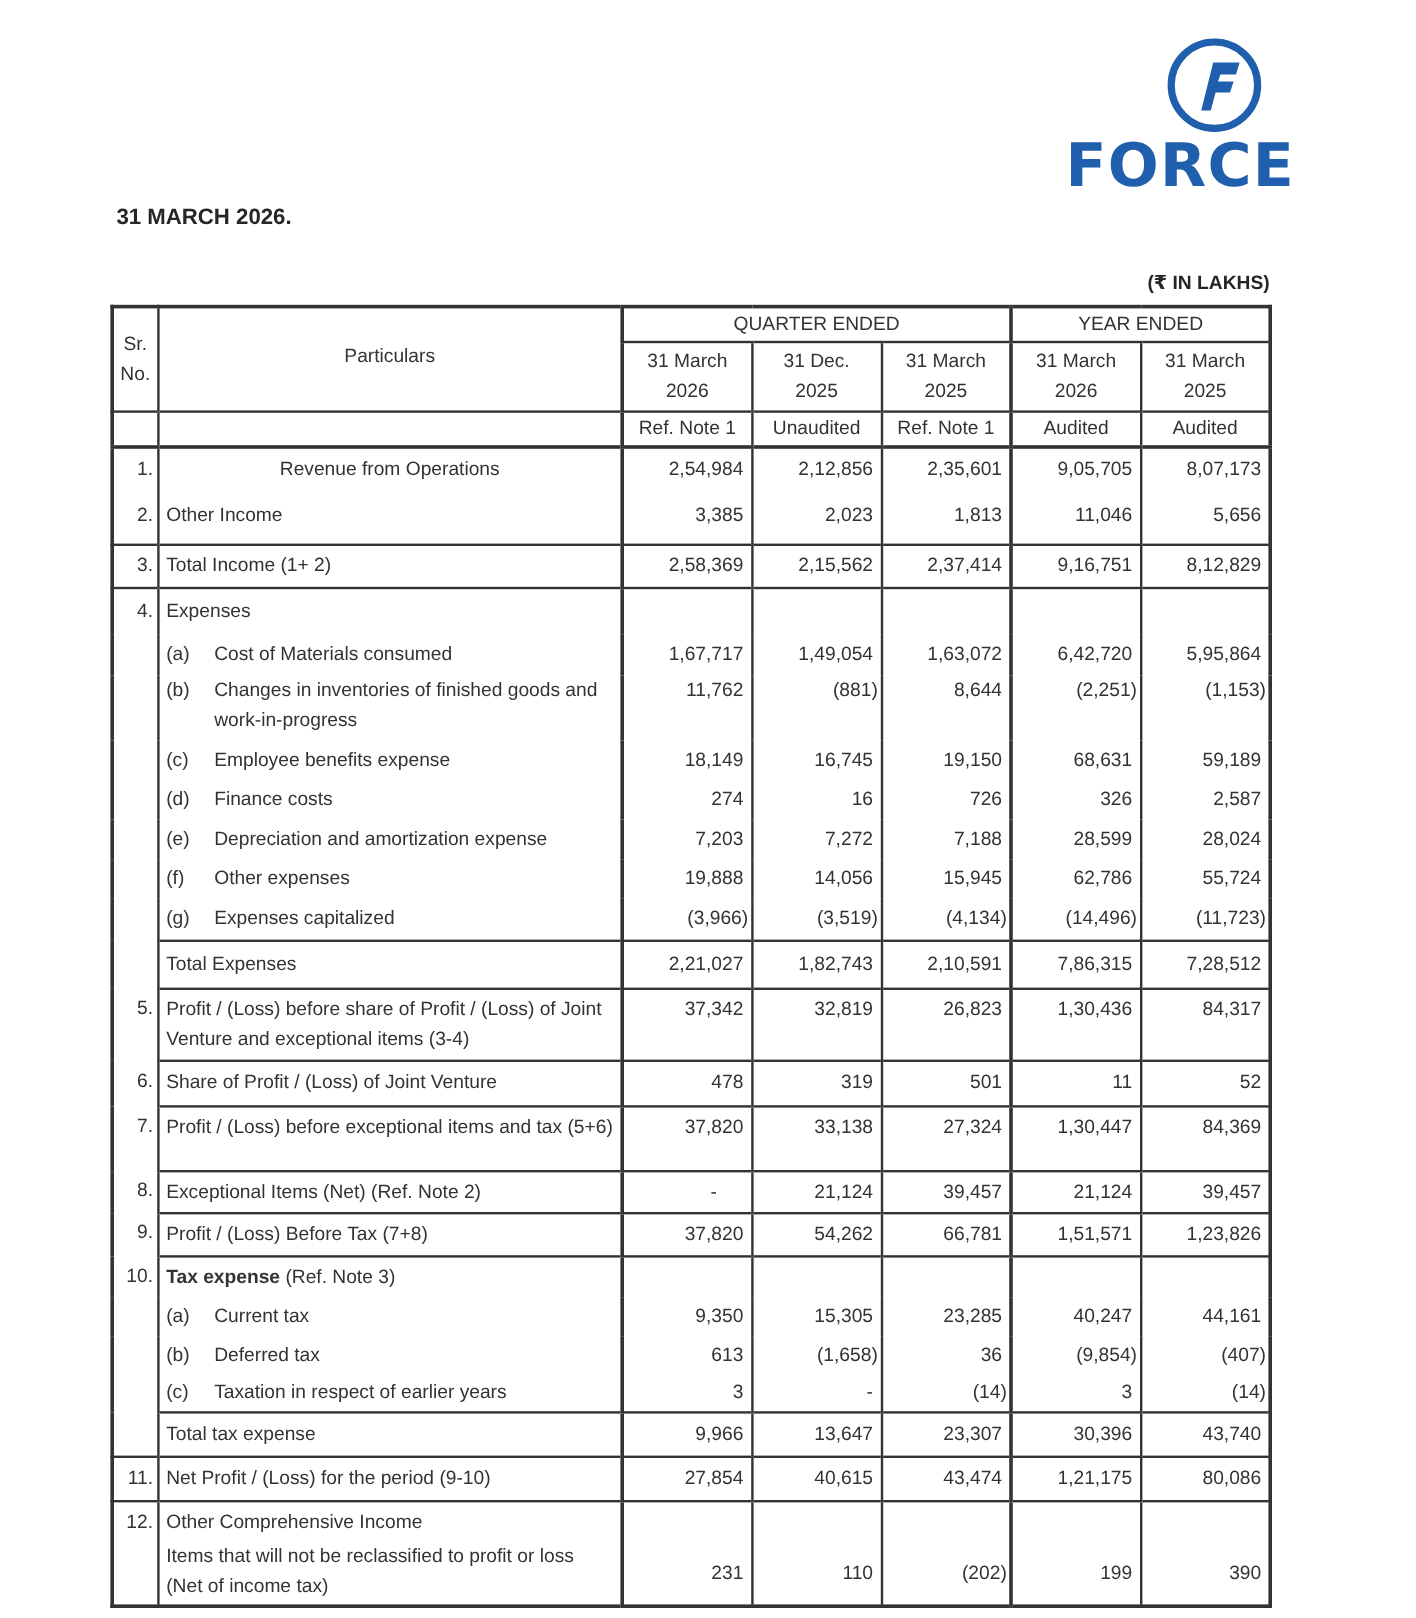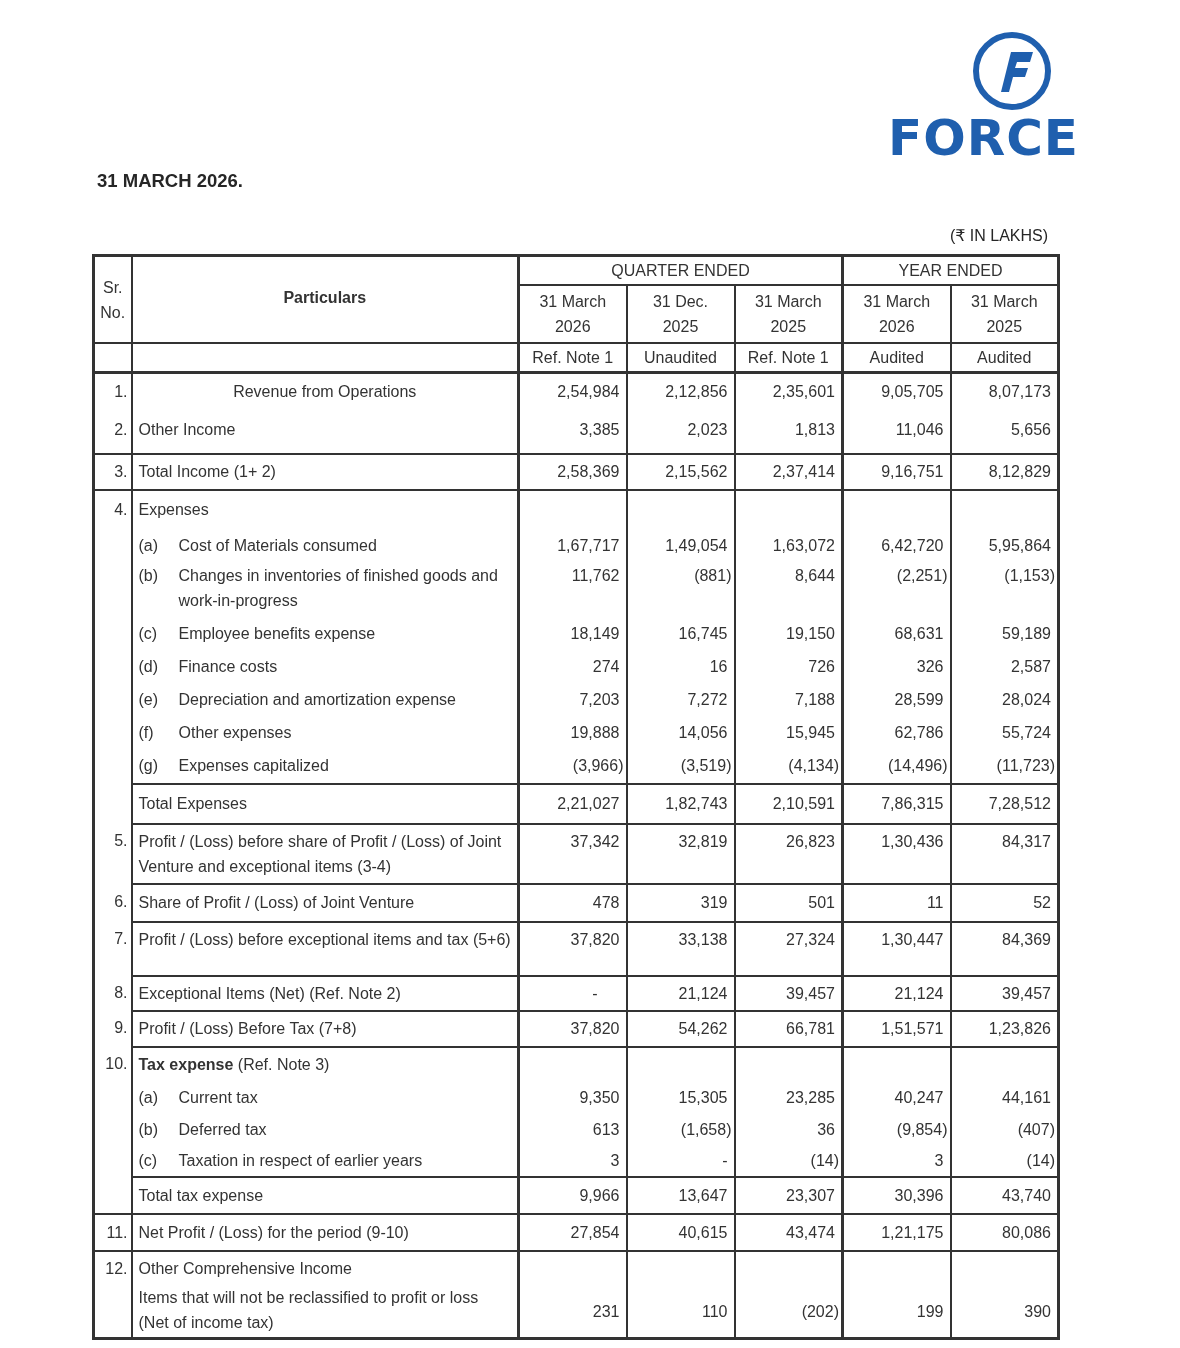--- a/index.html
+++ b/index.html
@@ -12,22 +12,22 @@
   .logo-word {
     position: absolute; left: 0; top: 80px; width: 245px; text-align: left;
     font-family: "DejaVu Sans", sans-serif; font-weight: bold; font-size: 50px;
     color: #1f5fae; letter-spacing: 1px; line-height: 56px;
   }
   .title {
     position: absolute; left: 97px; top: 166px; width: 960px;
     font-weight: bold; font-size: 18.5px; line-height: 29px; color: #262626;
   }
   .units {
-    position: absolute; left: 940px; top: 226px; width: 118px; text-align: center;
-    font-weight: normal; font-size: 16px; color: #262626;
+    position: absolute; left: 940px; top: 226px; width: 118px; text-align: right;
+    font-weight: bold; font-size: 16px; color: #262626;
   }
   table.fin {
     position: absolute; left: 92px; top: 254px; width: 968px;
     border-collapse: collapse; font-size: 16px; color: #333;
     border: 3px solid #333;
   }
   table.fin td, table.fin th {
     padding: 0 6px; font-weight: normal; vertical-align: top;
   }
   col.c-sr { width: 38px; }
@@ -74,21 +74,21 @@
       <col class="c-num">
       <col class="c-num">
   </colgroup>
 
   <tbody>
       <tr class="hdr">
     <th rowspan="2" class="center" style="vertical-align:middle;line-height:25px;padding:0 2px;">
       <div>Sr.</div>
       <div>No.</div>
     </th>
-    <th rowspan="2" class="center vb" style="vertical-align:top;padding-top:28px;font-weight:bold;">Particulars</th>
+    <th rowspan="2" class="center vb" style="vertical-align:top;padding-top:28px;">Particulars</th>
     <th colspan="3" class="center vb-thick" style="line-height:27px;">QUARTER ENDED</th>
     <th colspan="2" class="center vb-thick" style="line-height:27px;">YEAR ENDED</th>
   </tr>
   <tr class="hdr">
     <th class="center vb-thick hb" style="padding:3px 0;">
           <div>31 March</div>
           <div>2026</div>
         </th>
     <th class="center vb hb" style="padding:3px 0;">
           <div>31 Dec.</div>

